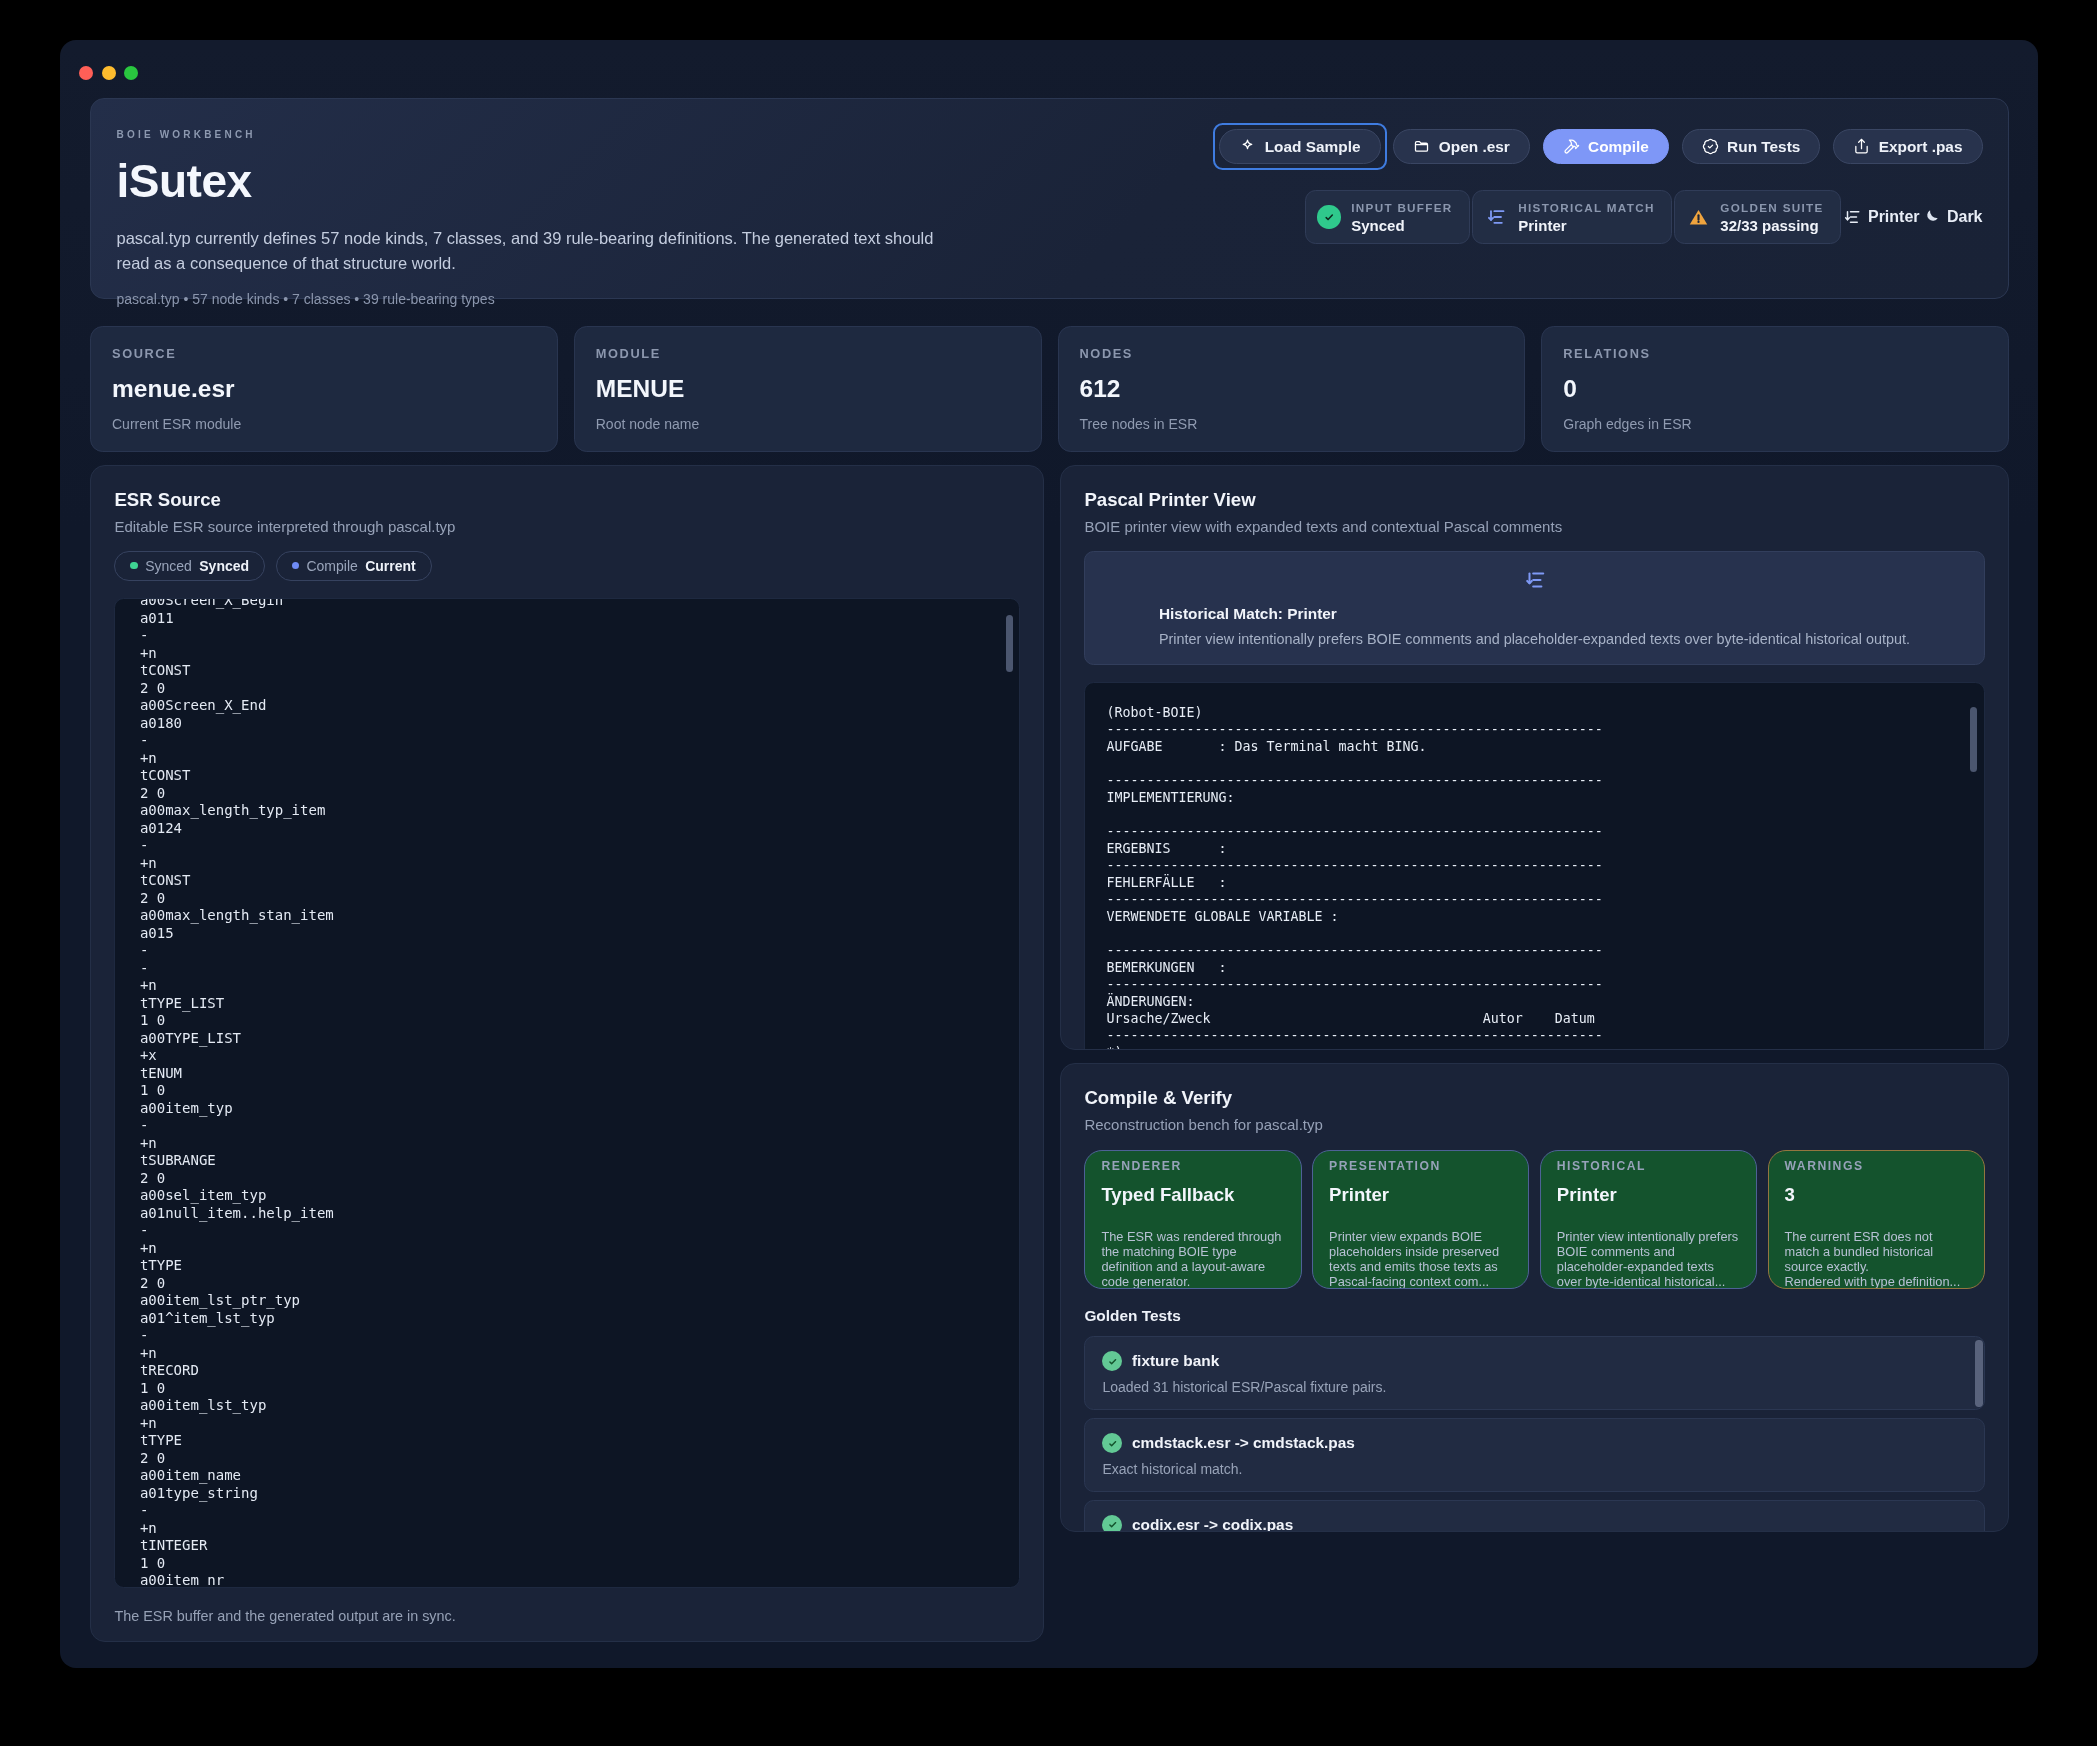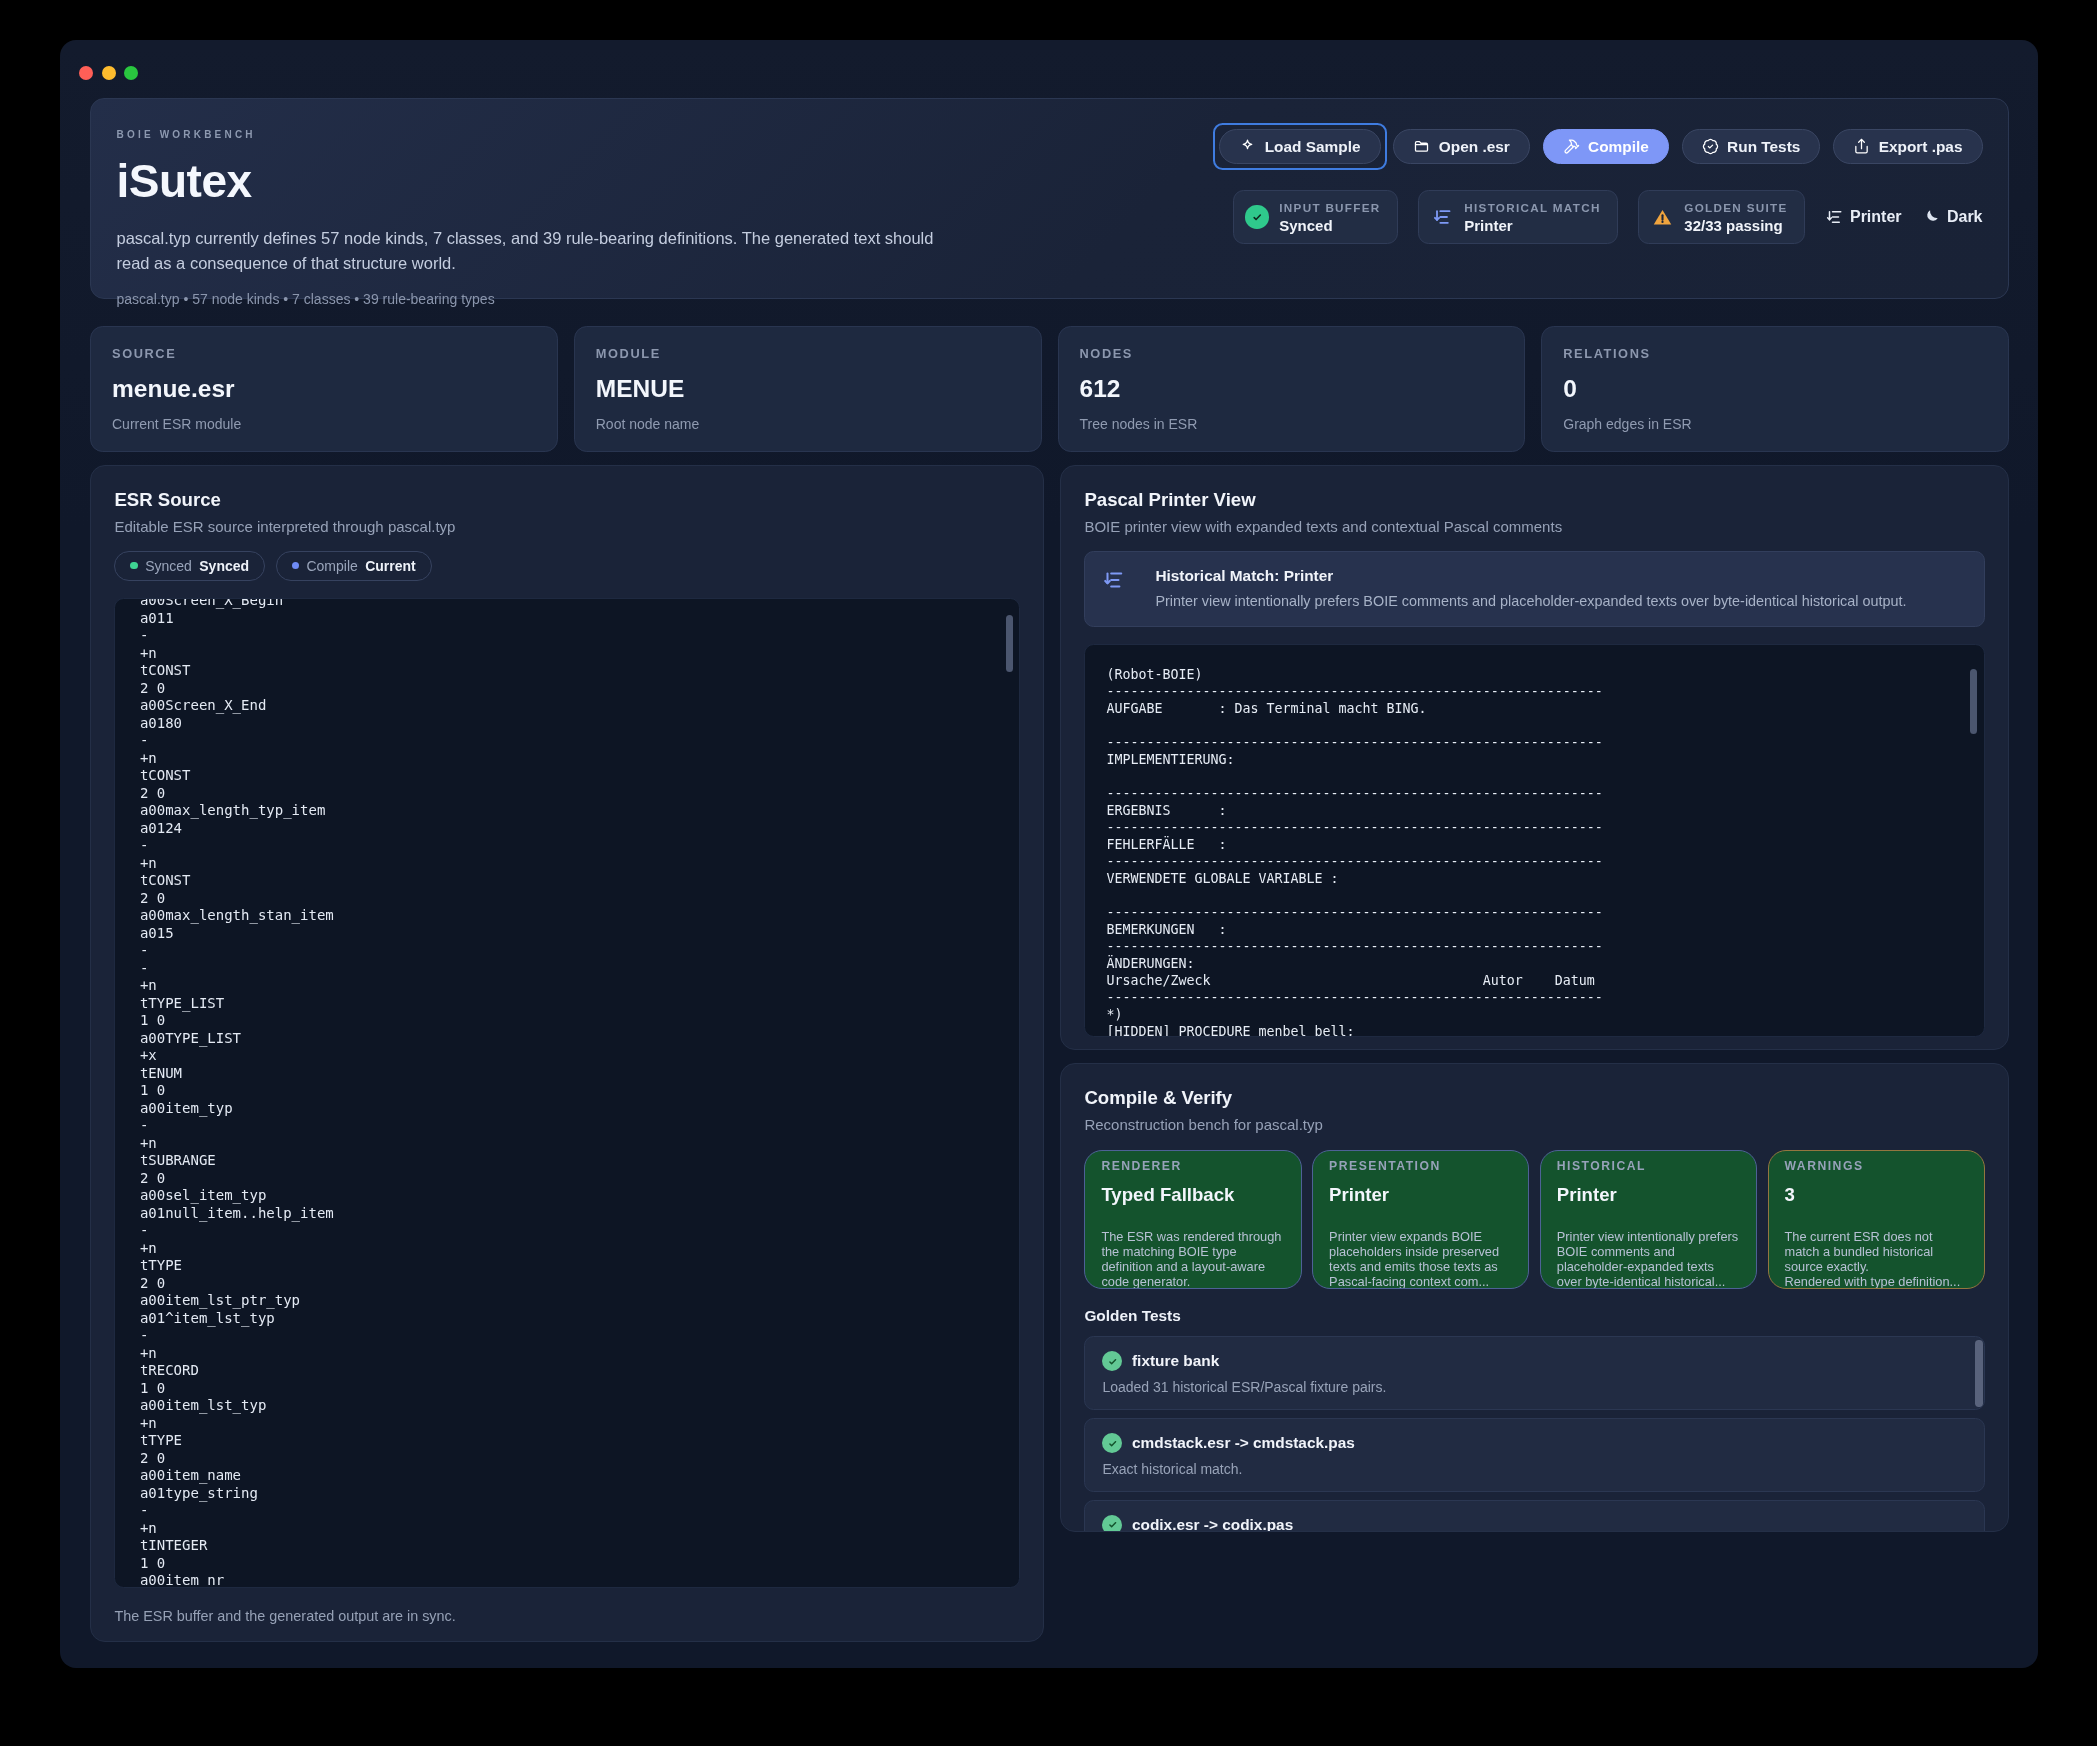--- a/index.html
+++ b/index.html
@@ -23,21 +23,21 @@
 
   .toolbar { position:absolute; right:25.5px; top:30px; display:flex; gap:12.8px; align-items:center; }
   .btn { height:35px; display:inline-flex; align-items:center; gap:8.5px; padding:0 19px;
          background:#28334d; border:0.5px solid #3a4663; border-radius:18px;
          color:#eef2f9; font-size:15.4px; font-weight:700; cursor:pointer; white-space:nowrap; }
   .btn svg { width:17px; height:17px; }
   .btn.primary { background:#7e97f7; border-color:#7e97f7; color:#ffffff; }
   .btn.focused { position:relative; }
   .btn.focused::after { content:""; position:absolute; inset:-7px; border:2.1px solid #3f7ce0;
                         border-radius:9.6px; pointer-events:none; }
-  .chiprow { position:absolute; right:25.5px; top:91px; display:flex; gap:20px; align-items:center; }
+  .chiprow { position:absolute; right:25.5px; top:91px; display:flex; gap:2px; align-items:center; }
   .chip { display:flex; align-items:center; gap:10.6px; background:#242f47d9;
           border:0.5px solid #303c58; border-radius:10.6px; padding:9.6px 16px 9.6px 11.7px; }
   .chip .cicon { width:23.4px; height:23.4px; border-radius:50%; display:flex; align-items:center; justify-content:center; }
   .chip .ctext { display:flex; flex-direction:column; gap:3.2px; }
   .chip .clabel { font-size:11.7px; font-weight:700; letter-spacing:1.3px; color:#8b97ae; }
   .chip .cvalue { font-size:15px; font-weight:700; color:#f1f4fa; }
   .ghostbtn { display:inline-flex; align-items:center; gap:7.4px; color:#e8edf6;
               font-size:16px; font-weight:600; background:none; border:none; cursor:pointer; }
   .ghostbtn svg { width:18px; height:18px; }
 
@@ -66,22 +66,22 @@
   .pdot.green{background:#3fd493}.pdot.blue{background:#6f8bf5}
 
   .editor { position:relative; margin-top:17px; height:990px; background:#0d1524;
             border:0.5px solid #1e2940; border-radius:9.6px; padding:0 24.5px; overflow:hidden; }
   .editor pre { font-family:"DejaVu Sans Mono", monospace; font-size:14px; line-height:17.5px;
                 color:#e4eaf4; white-space:pre; margin-top:-6.4px; }
   .vthumb { position:absolute; width:7.4px; border-radius:3.7px; background:#4b566f; }
   .editor .vthumb { right:5.3px; top:16px; height:57px; }
   .esr-footer { margin-top:20px; font-size:14.4px; color:#96a1b6; }
 
-  .notice { display:flex; gap:31px; margin-top:16px; background:#27324e; border:0.5px solid #323e5c;
-            border-radius:9.6px; padding:15px 17px; align-items:flex-start; }
+  .notice { display:flex; gap:14px; margin-top:16px; background:#27324e; border:0.5px solid #323e5c;
+            border-radius:9.6px; padding:15px 17px; align-items:center;flex-direction:column; }
   .notice .ntitle { font-size:15.4px; font-weight:700; color:#f1f4fa; }
   .notice .ndesc  { font-size:14.4px; color:#a7b2c7; margin-top:6.4px; line-height:20px; }
   .notice svg { width:22px; height:22px; flex:none; margin-top:2.1px; }
 
   .pcode { position:relative; margin-top:17px; height:393px; background:#0d1524;
            border:0.5px solid #1e2940; border-radius:9.6px; padding:0 21px; overflow:hidden; }
   .pcode pre { font-family:"DejaVu Sans Mono", monospace; font-size:13.3px; line-height:17px;
                color:#e7edf6; white-space:pre; margin-top:21px; }
   .pcode .vthumb { right:6.4px; top:23.4px; height:65px; }
 

